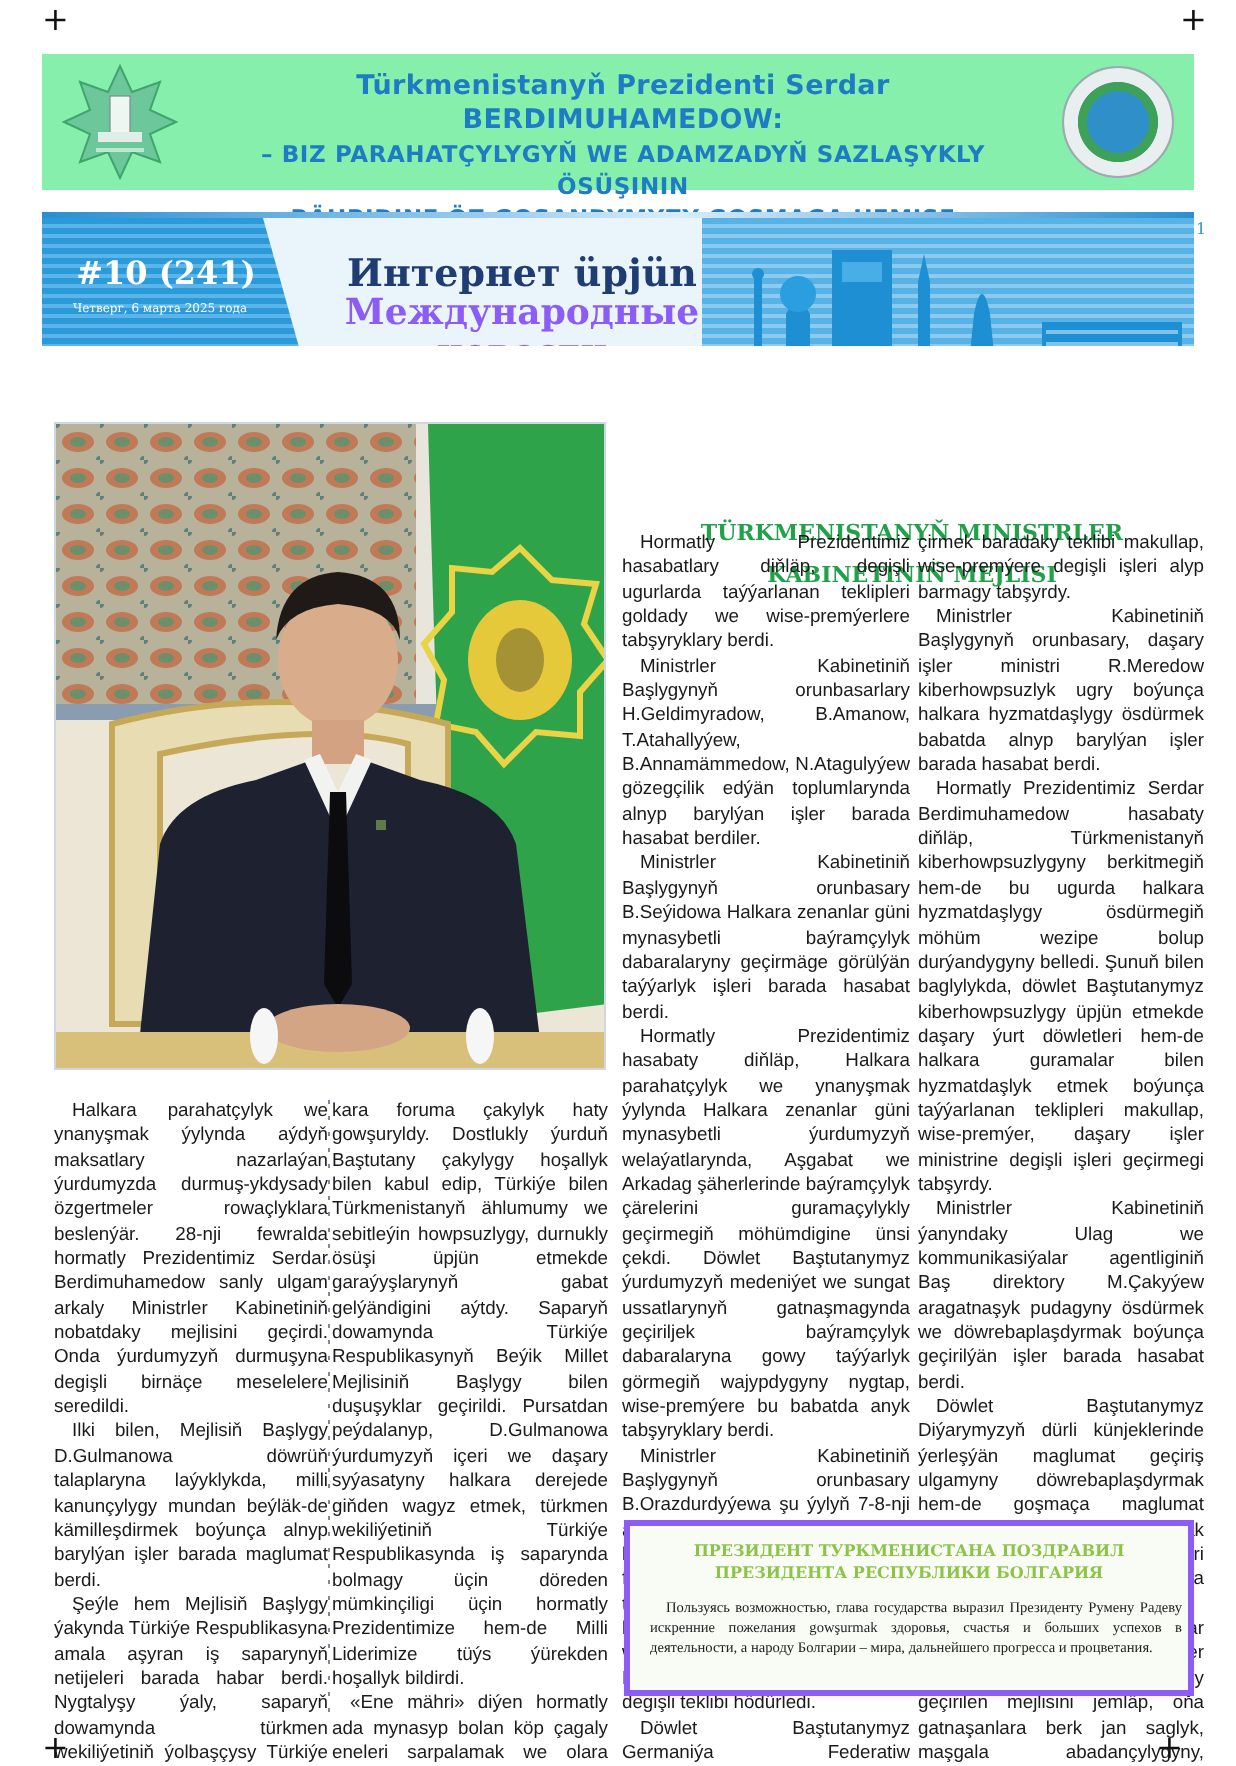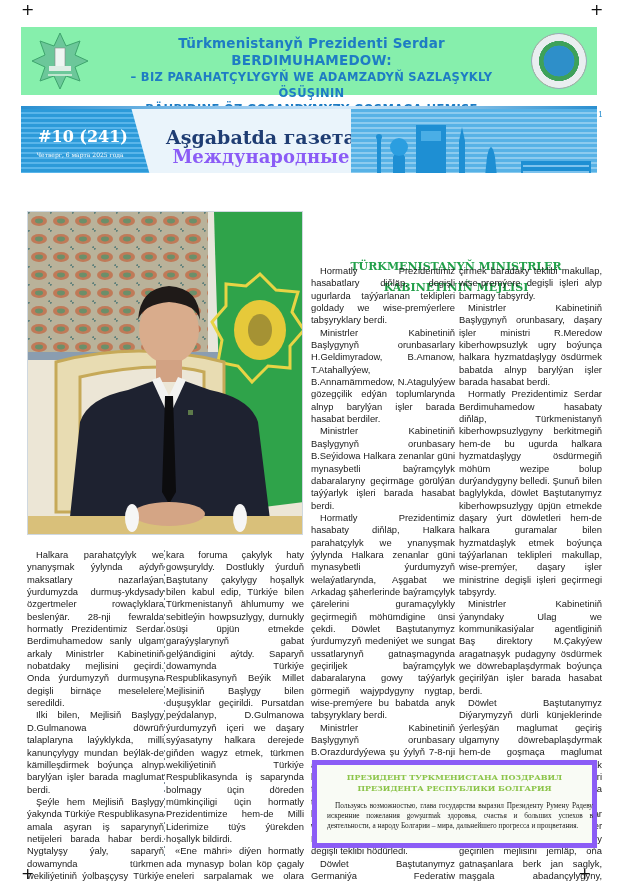--- a/index.html
+++ b/index.html
@@ -46,21 +46,21 @@
   
   .col { position: absolute; font-family: "Liberation Sans", sans-serif; font-size: 9.4px; line-height: 12.35px; color: #1a1a1a; text-align: justify; }
   .col p { text-indent: 9px; margin: 0; hyphens: manual; }
   .col-1 { left: 27px; top: 549px; width: 137px; }
   .col-2 { left: 166px; top: 549px; width: 138px; }
   .col-3 { left: 311px; top: 265px; width: 144px; }
   .col-4 { left: 459px; top: 265px; width: 143px; }
   .col-sep { position: absolute; width: 1px; background: repeating-linear-gradient(180deg, #7a8a9a 0 2px, transparent 2px 8px); }
 
   
-  .box { position: absolute; left: 312px; top: 760px; width: 285px; height: 88px; background: #f9fbf5; border: 5px solid #8b5cf6; box-shadow: 0 1px 2px rgba(0,0,0,0.06); }
+  .box { position: absolute; left: 312px; top: 760px; width: 285px; height: 88px; background: #f9fbf5; border: 3px solid #8b5cf6; box-shadow: 0 1px 2px rgba(0,0,0,0.06); }
   .box-title { position: absolute; left: 0; top: 7px; width: 100%; text-align: center; color: #8cc44a; font-family: "DejaVu Serif", serif; font-weight: bold; font-size: 8px; line-height: 11px; }
   .box-body { position: absolute; left: 10px; top: 36px; width: 266px; font-family: "Liberation Serif", serif; font-size: 7.3px; line-height: 10.2px; color: #222; text-align: justify; }
   .box-body p { text-indent: 8px; }
 </style>
 </head>
 <body>
 
 <span class="crop" style="left:21px;top:2px;">+</span>
 <span class="crop" style="left:590px;top:2px;">+</span>
 <span class="crop" style="left:21px;top:866px;">+</span>
@@ -81,21 +81,21 @@
   <div class="banner-logo-right"></div>
 </div>
 
 <div class="divider-blue"></div>
 
 <div class="masthead">
   <div class="mast-left"></div>
   <div class="mast-issue">#10 (241)</div>
   <div class="mast-date">Четверг, 6 марта 2025 года</div>
   <div class="mast-title">
-    <div class="mast-title-ru1">Aşgabatda газета</div>
+    <div class="mast-title-ru1">Интернет üpjün</div>
     <div class="mast-title-ru2">Международные новости</div>
   </div>
   <div class="mast-right"></div>
   <svg class="skyline" viewBox="0 0 226 79">
     <g fill="#1e8fd3">
       <rect x="6" y="20" width="4" height="59"></rect>
       <circle cx="8" cy="20" r="3"></circle>
       <path d="M22,79 L22,40 Q28,28 34,40 L34,79 Z"></path>
       <circle cx="28" cy="30" r="9" fill="#2b9ee0"></circle>
       <rect x="45" y="8" width="30" height="71"></rect>

